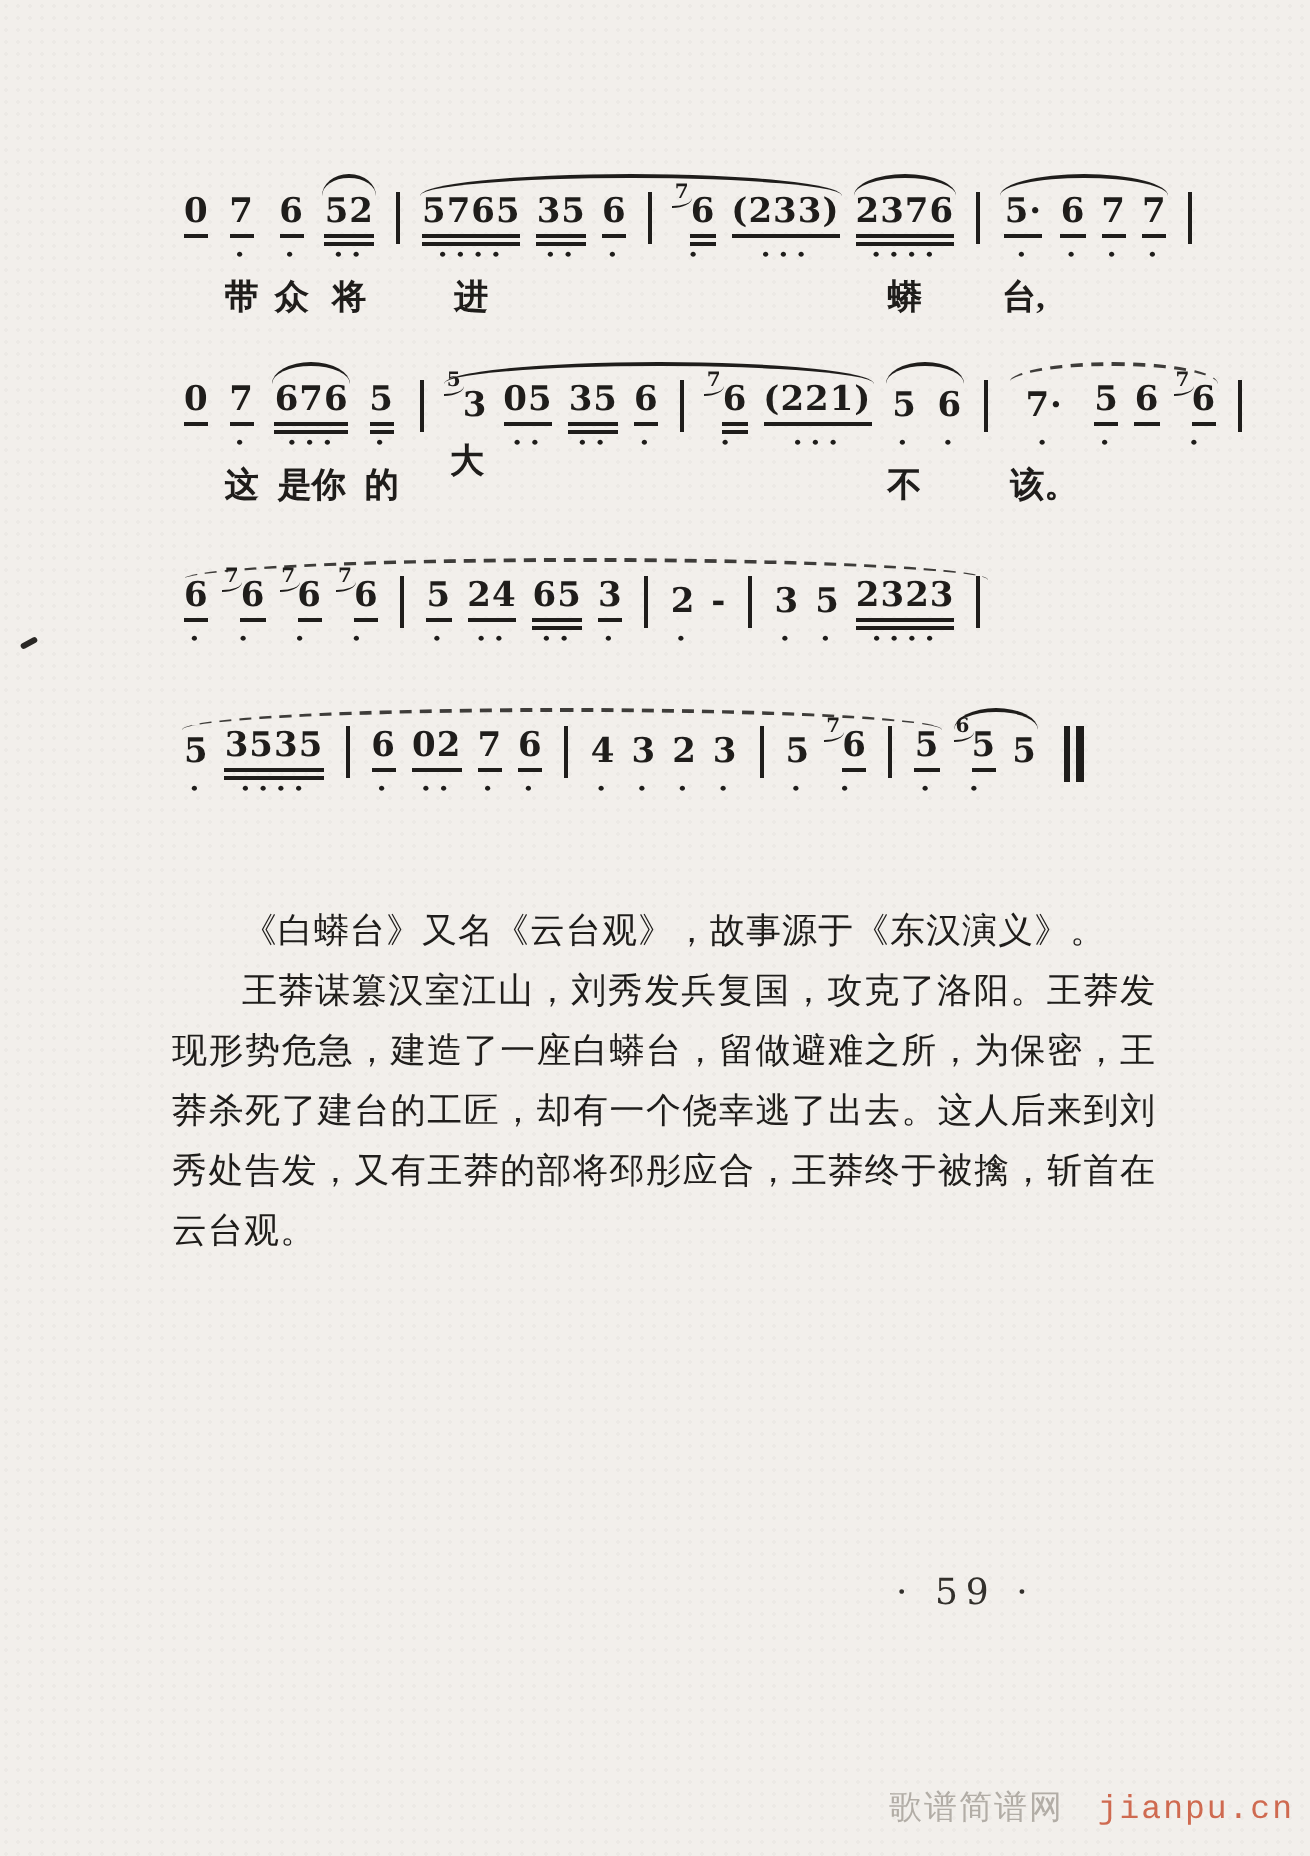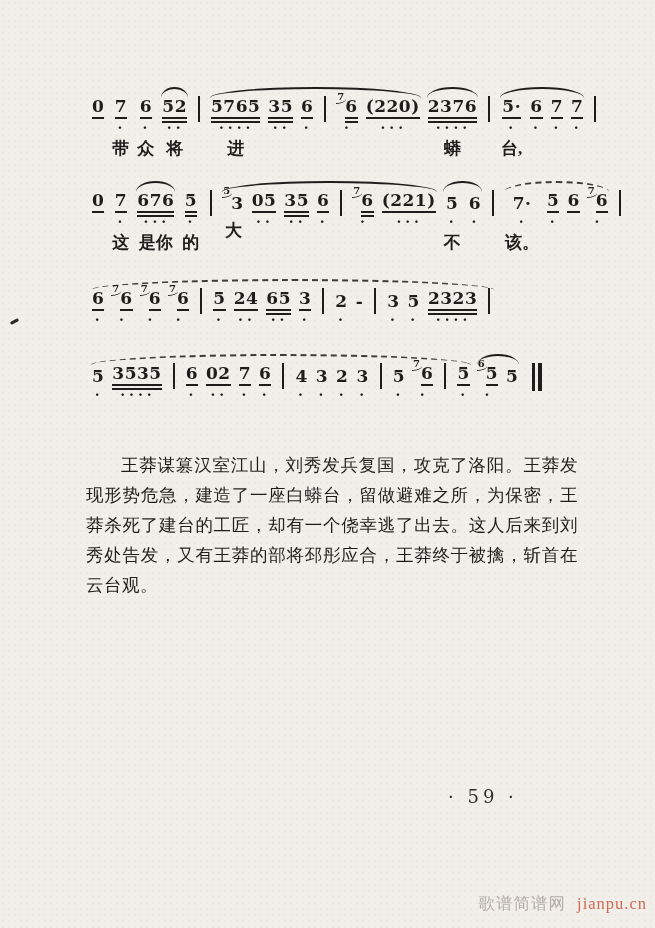--- a/index.html
+++ b/index.html
@@ -59,21 +59,21 @@
 
   
   .prose{position:absolute;top:450px;left:86px;width:492px;
     font-size:17.5px;line-height:30px;text-align:justify;letter-spacing:.5px;}
   .prose p{margin:0;text-indent:2em;}
 
   
   .pageno{position:absolute;top:786px;left:448px;
     font-family:"DejaVu Serif", serif;font-size:18px;letter-spacing:4px;color:#33302c;}
   .watermark{position:absolute;top:893px;right:8px;font-size:16.5px;
-    font-family:Liberation Serif, serif;letter-spacing:1px;}
+    font-family:Liberation Mono, monospace;letter-spacing:1px;}
   .watermark .wm-cn{color:var(--wm-gray);}
   .watermark .wm-url{color:var(--wm-red);margin-left:6px;}
 
   .artifact{position:absolute;top:320px;left:10px;width:9px;height:3px;
     background:#2a2825;transform:rotate(-28deg);border-radius:2px;}
 </style>
 </head>
 <body>
 
 <div class="page">
@@ -137,21 +137,21 @@
           <span class="bar"></span>
           <span class="note">
             <span class="nrow">
               <i class="grace">7</i>
               <b class="digits u2">6</b>
             </span>
             <span class="ldots">·</span>
           </span>
           <span class="note">
             <span class="nrow">
-              <b class="digits u1">(220)</b>
+              <b class="digits u1">(233)</b>
             </span>
             <span class="ldots">···</span>
           </span>
         </span>
         <span class="grp tie-solid">
           <span class="note">
             <span class="nrow">
               <b class="digits u2">2376</b>
             </span>
             <span class="ldots">····</span>
@@ -507,20 +507,21 @@
         <span class="grp">
           <span class="dbar">
             <i class="thin"></i>
             <i class="thick"></i>
           </span>
         </span>
       </div>
     </div>
 
   <div class="prose">
+    <p>《白蟒台》又名《云台观》，故事源于《东汉演义》。</p>
     <p>王莽谋篡汉室江山，刘秀发兵复国，攻克了洛阳。王莽发现形势危急，建造了一座白蟒台，留做避难之所，为保密，王莽杀死了建台的工匠，却有一个侥幸逃了出去。这人后来到刘秀处告发，又有王莽的部将邳彤应合，王莽终于被擒，斩首在云台观。</p>
   </div>
 
   <div class="pageno">· 59 ·</div>
 
   <div class="watermark">
     <span class="wm-cn">歌谱简谱网</span>
     <span class="wm-url">jianpu.cn</span>
   </div>
 </div>

